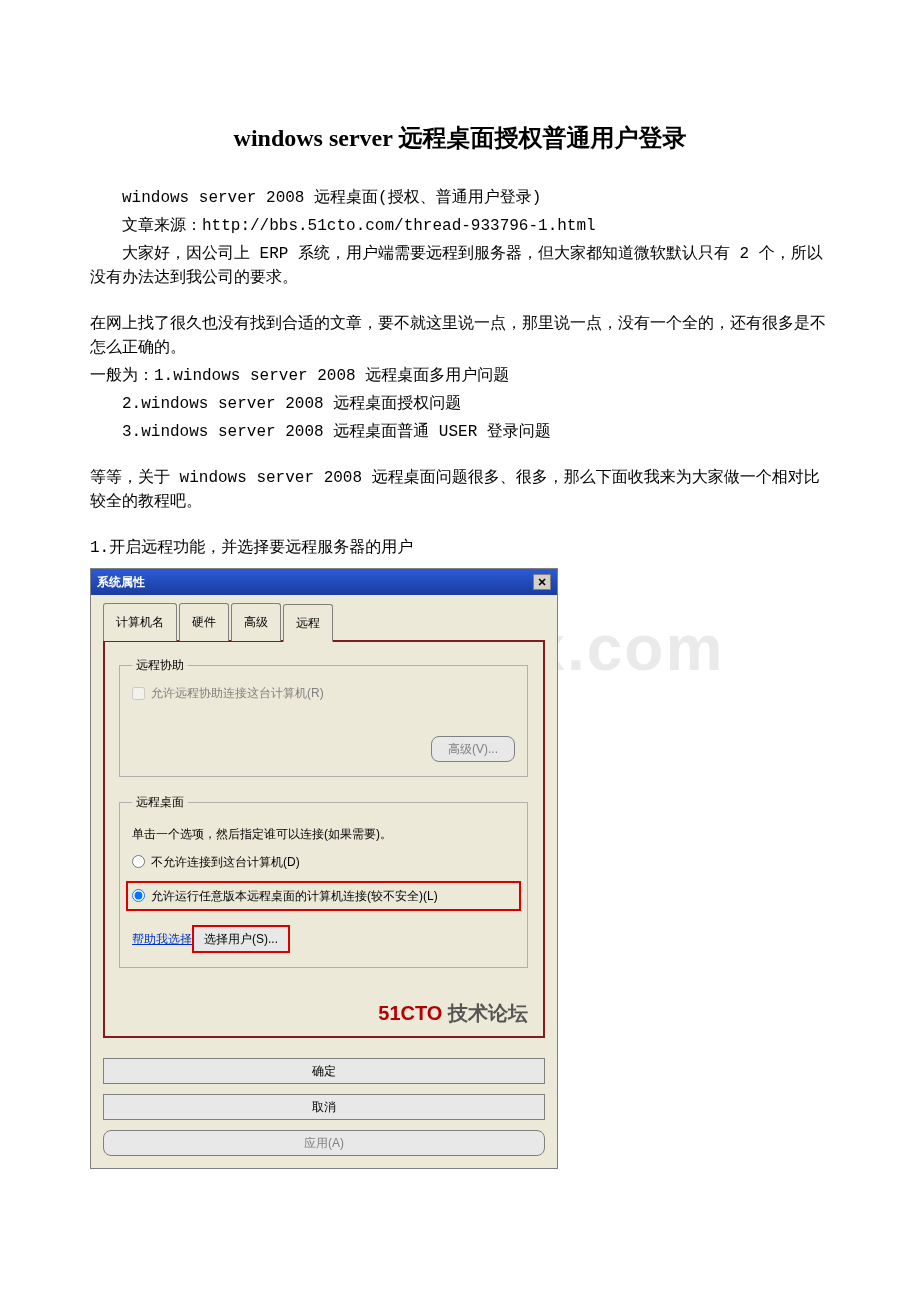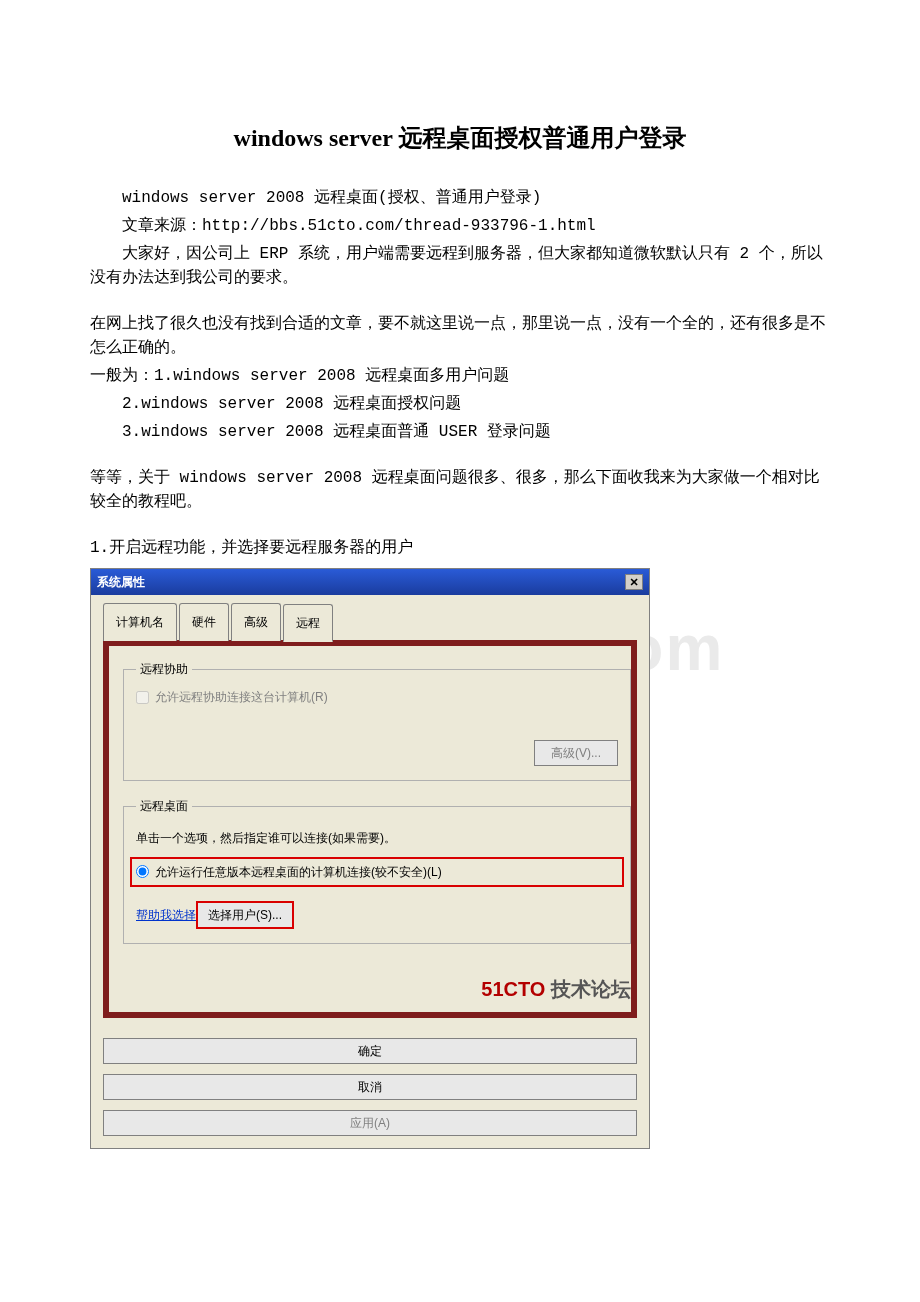--- a/index.html
+++ b/index.html
@@ -44,21 +44,21 @@
     margin: 4px 0;
     text-indent: 2em;
     font-family: Liberation Mono, monospace;
   }
   .para.noindent { text-indent: 0; }
   .indent1 { padding-left: 2em; text-indent: 0; }
   .gap { height: 14px; }
 
   
   .dialog {
-    width: 560px;
+    width: 468px;
     margin-top: 8px;
     border: 1px solid #808080;
     background: #ece9d8;
     font-family: "Microsoft YaHei", "SimSun", sans-serif;
     font-size: 12px;
   }
   .dlg-title {
     background: linear-gradient(to bottom, #2a5bd7, #1a3c9e);
     color: #ffffff;
     font-weight: bold;
@@ -92,22 +92,22 @@
     margin-right: 2px;
     font-size: 12px;
   }
   .tab.active {
     background: #ece9d8;
     position: relative;
     top: 1px;
     border-bottom: 1px solid #ece9d8;
   }
   .tab-page {
-    border: 6px solid #7f1d1d;
-    padding: 14px 0 8px 14px;
+    border: 2px solid #7f1d1d;
+    padding: 14px 15px 8px 14px;
   }
   fieldset.group {
     border: 1px solid #b0b0b0;
     margin: 0 0 16px 0;
     padding: 10px 12px 14px 12px;
   }
   fieldset.group legend {
     padding: 0 4px;
     font-size: 12px;
   }
@@ -115,21 +115,21 @@
   .chk-row input { margin: 0; }
   .btn {
     display: inline-block;
     min-width: 84px;
     padding: 3px 10px;
     border: 1px solid #808080;
     background: #e8e8e8;
     text-align: center;
     font-size: 12px;
   }
-  .btn.disabled { color: #808080; }
+  .btn.disabled { color: #808080; border-radius: 8px; }
   .btn-row-right { text-align: right; margin-top: 34px; }
   .radio-row {
     display: flex;
     align-items: flex-start;
     gap: 6px;
     margin: 10px 0;
     font-size: 12px;
   }
   .radio-row input { margin: 2px 0 0 0; flex: 0 0 auto; }
   .radio-row.highlight {
@@ -219,20 +219,24 @@
             </label>
             <div class="btn-row-right">
               <span class="btn disabled">高级(V)...</span>
             </div>
           </fieldset>
 
           <fieldset class="group">
             <legend>远程桌面</legend>
             <p class="instr">单击一个选项，然后指定谁可以连接(如果需要)。</p>
 
+            <label class="radio-row">
+              <input type="radio" name="rd" style="">
+              <span>不允许连接到这台计算机(D)</span>
+            </label>
 
             <label class="radio-row highlight">
               <input type="radio" name="rd" checked="" style="">
               <span>允许运行任意版本远程桌面的计算机连接(较不安全)(L)</span>
             </label>
 
 
             <div class="help-row">
               <span class="help-link">帮助我选择</span>
               <span class="btn highlight-border">选择用户(S)...</span>

